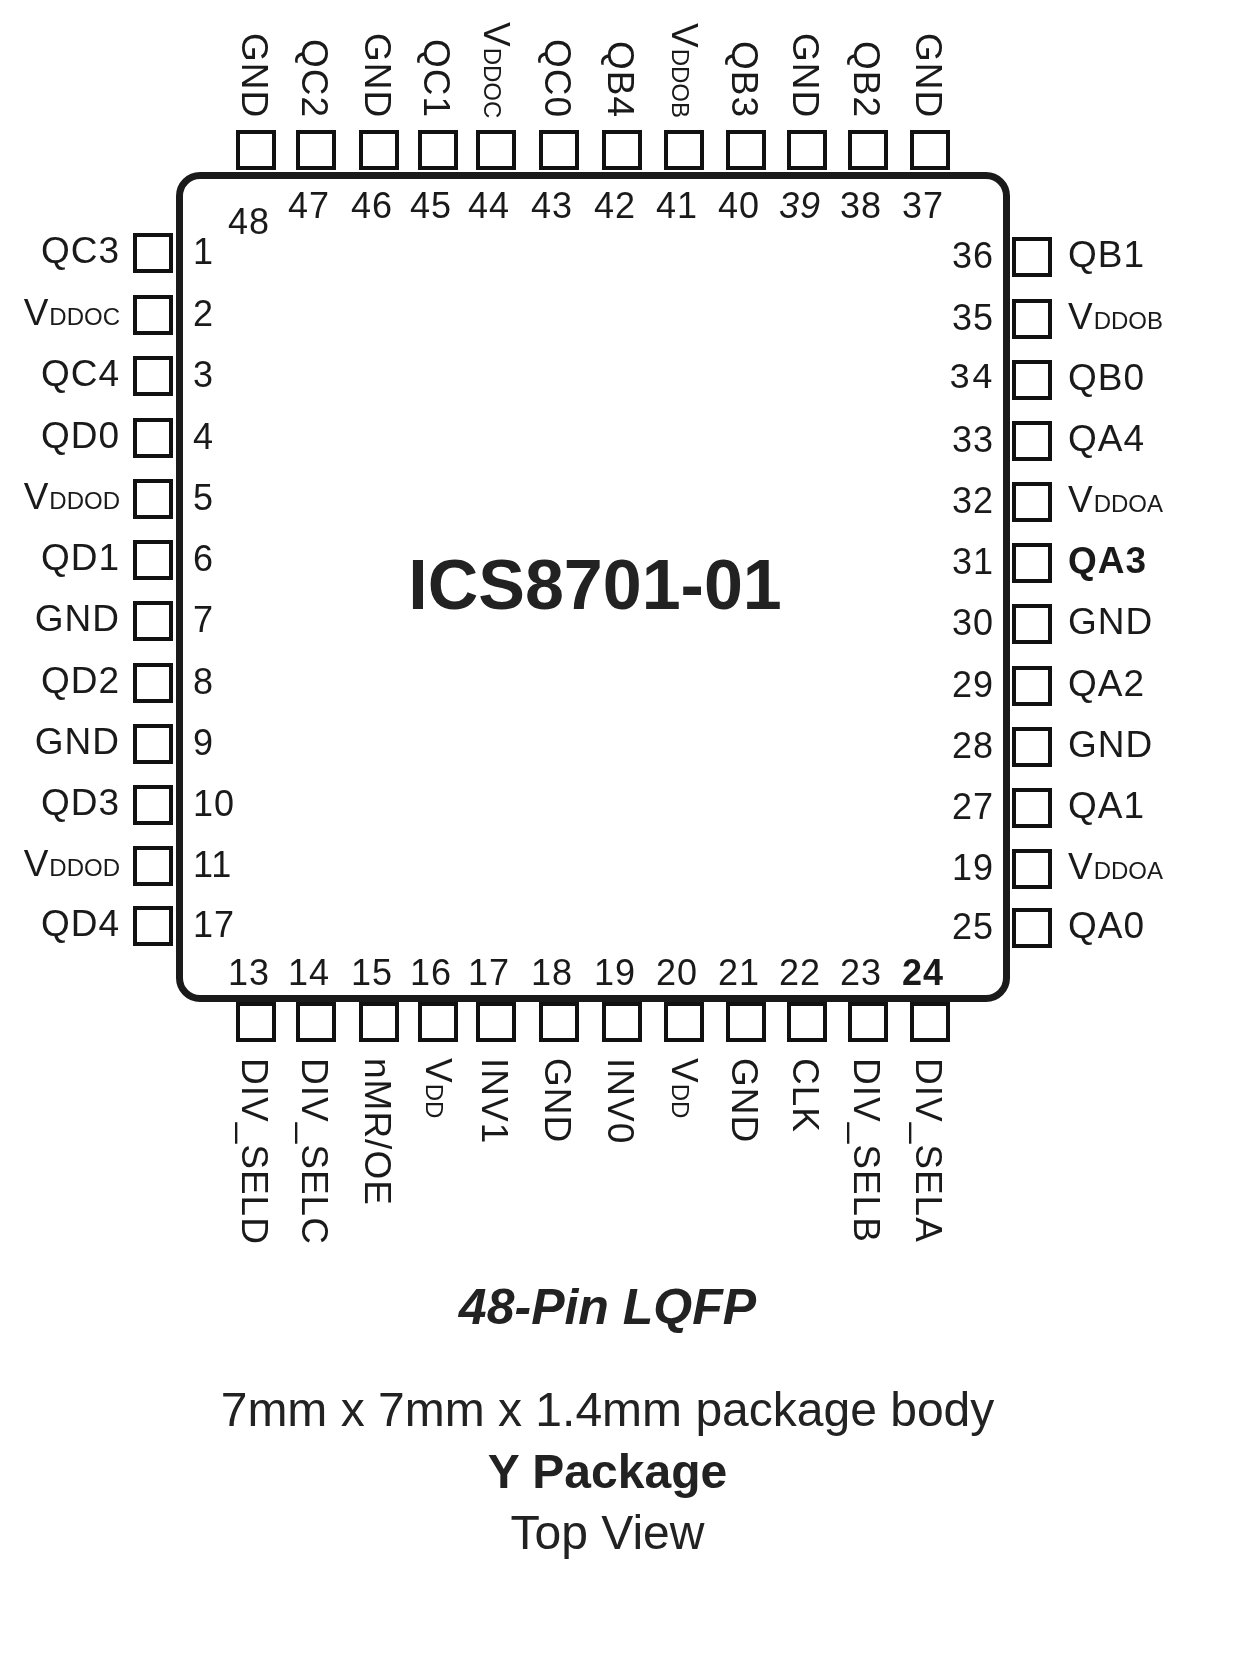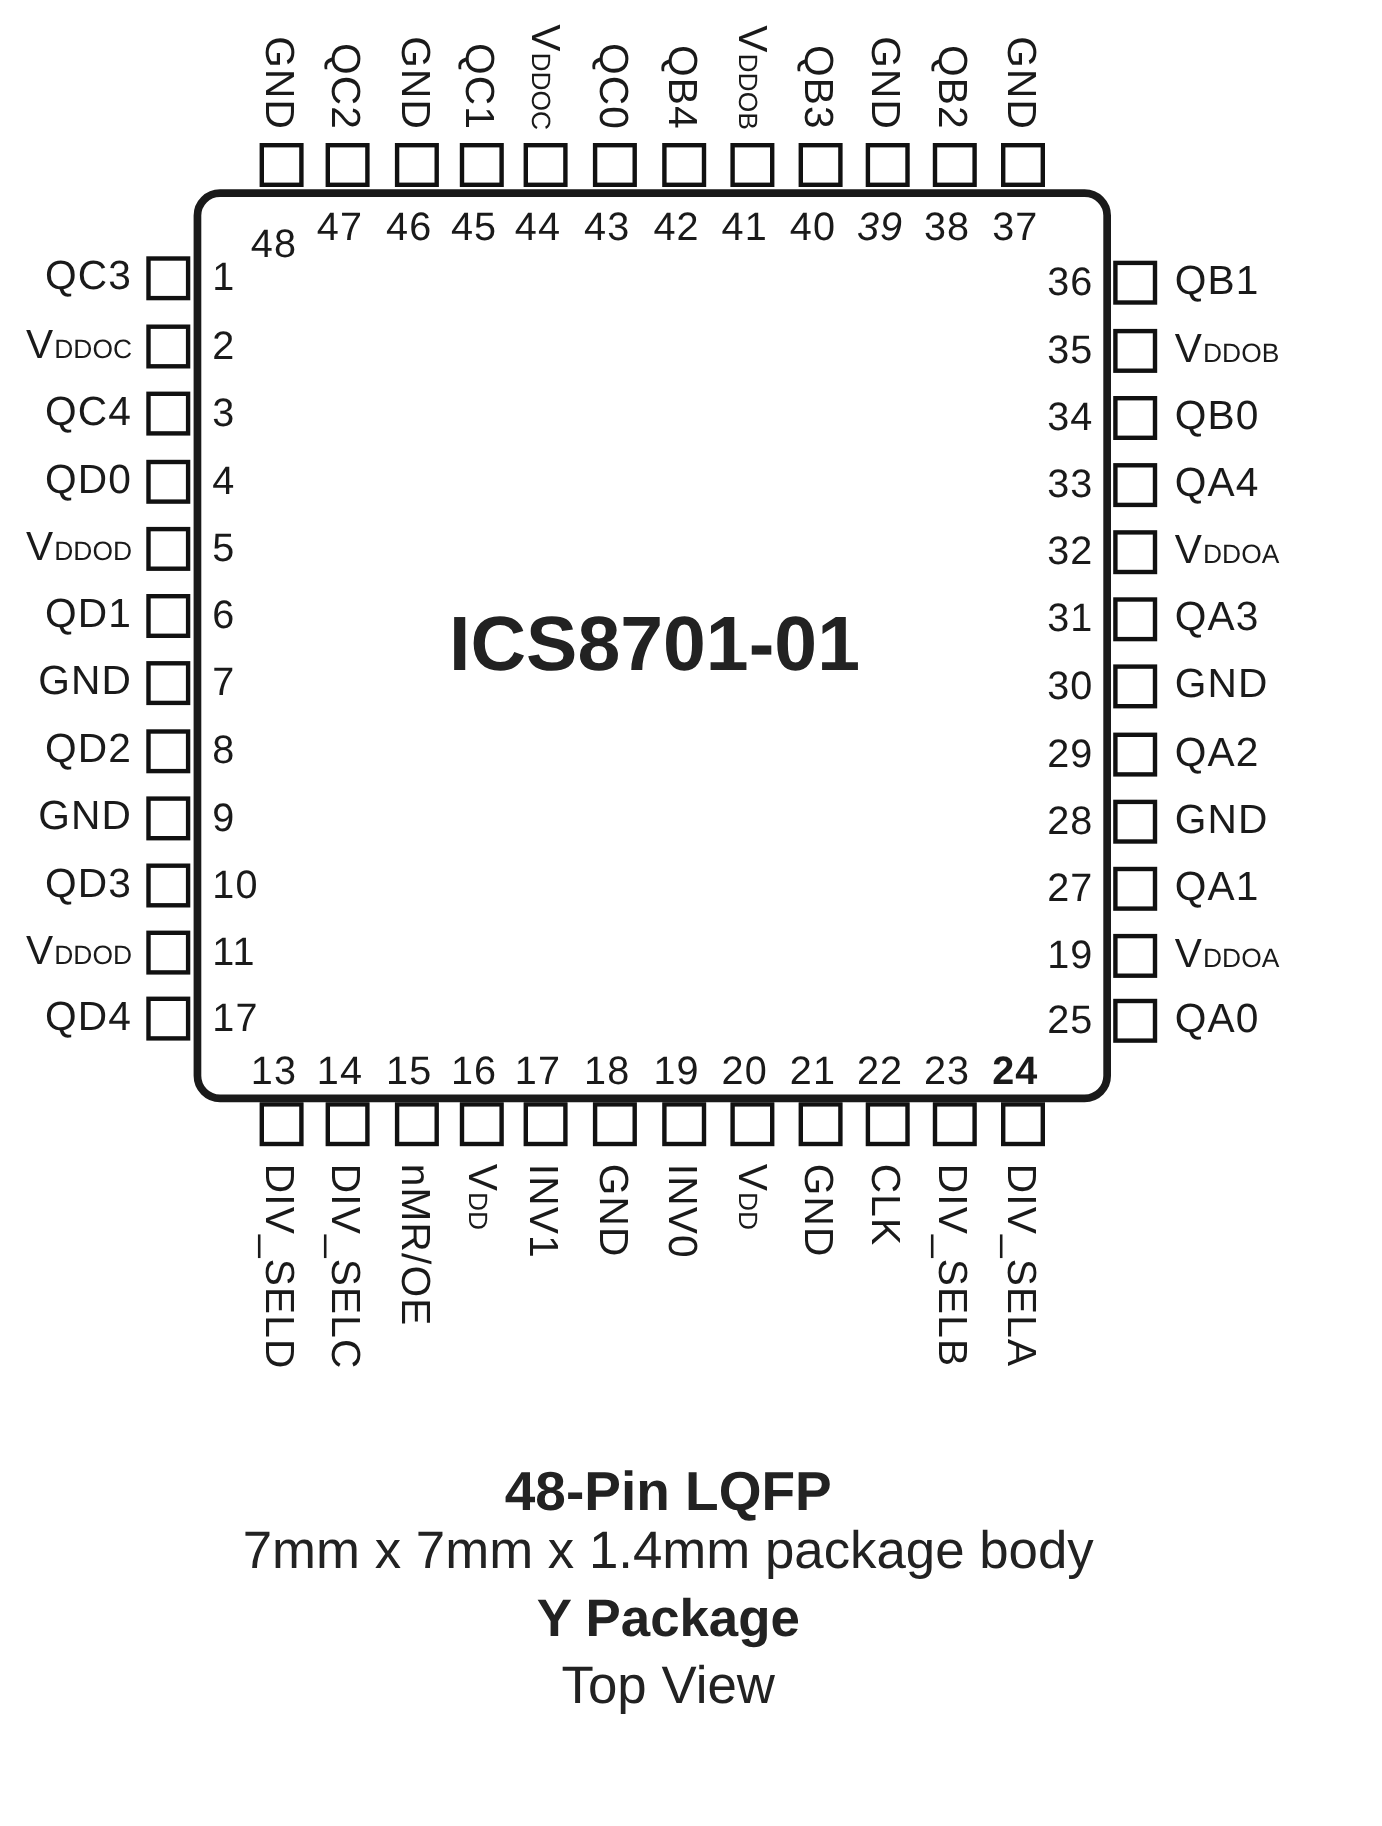--- a/index.html
+++ b/index.html
@@ -9,21 +9,21 @@
           border: 7px solid #1a1a1a; border-radius: 24px; background: #fff; box-sizing: content-box; }
   .pad { position: absolute; width: 32px; height: 32px; border: 4px solid #111; background: #fff; box-sizing: content-box; }
   .num { position: absolute; font-size: 36px; line-height: 36px; letter-spacing: 1px; color: #1a1a1a; white-space: nowrap; }
   .lbl { position: absolute; font-size: 37px; line-height: 37px; color: #1a1a1a; white-space: nowrap; letter-spacing: 1px; }
   .lbl .sub { font-size: 24px; letter-spacing: 0; }
   .vlbl { position: absolute; font-size: 37px; line-height: 37px; white-space: nowrap; color: #1a1a1a; letter-spacing: 1px;
           transform-origin: 0 0; }
   .vlbl .sub { font-size: 24px; letter-spacing: 0; }
   .title { position: absolute; left: 0; width: 1190px; top: 545px; text-align: center; font-size: 70px; font-weight: bold; color: #222; letter-spacing: 0; }
   .caption { position: absolute; left: 0; width: 1215px; text-align: center; color: #222; }
-  .cap1 { top: 1327px; font-size: 50px; font-weight: bold; }
+  .cap1 { top: 1278px; font-size: 50px; font-weight: bold; font-style: italic; }
   .cap2 { top: 1382px; font-size: 48px; }
   .cap3 { top: 1444px; font-size: 48px; font-weight: bold; }
   .cap4 { top: 1505px; font-size: 48px; }
 </style>
 </head>
 <body>
 
 <div id="diagram">
   <div class="chip"></div>
   <div class="title">ICS8701-01</div>
@@ -64,31 +64,31 @@
       <div class="pad" style="left: 133px; top: 906px;"></div>
       <div class="num" style="left: 193px; top: 907px;">17</div>
       <div class="lbl" style="right: 1136px; top: 905px;"><span class="main">QD4</span></div>
       <div class="pad" style="left: 1012px; top: 237px;"></div>
       <div class="num" style="right: 262px; top: 238px;">36</div>
       <div class="lbl" style="left: 1068px; top: 236px;"><span class="main">QB1</span></div>
       <div class="pad" style="left: 1012px; top: 299px;"></div>
       <div class="num" style="right: 262px; top: 300px;">35</div>
       <div class="lbl" style="left: 1068px; top: 298px;"><span class="main">V</span><span class="sub">DDOB</span></div>
       <div class="pad" style="left: 1012px; top: 360px;"></div>
-      <div class="num" style="right: 262px; top: 361px;">34</div>
+      <div class="num" style="right: 262px; top: 361px; font-family: Liberation Mono, monospace;">34</div>
       <div class="lbl" style="left: 1068px; top: 359px;"><span class="main">QB0</span></div>
       <div class="pad" style="left: 1012px; top: 421px;"></div>
       <div class="num" style="right: 262px; top: 422px;">33</div>
       <div class="lbl" style="left: 1068px; top: 420px;"><span class="main">QA4</span></div>
       <div class="pad" style="left: 1012px; top: 482px;"></div>
       <div class="num" style="right: 262px; top: 483px;">32</div>
       <div class="lbl" style="left: 1068px; top: 481px;"><span class="main">V</span><span class="sub">DDOA</span></div>
       <div class="pad" style="left: 1012px; top: 543px;"></div>
       <div class="num" style="right: 262px; top: 544px;">31</div>
-      <div class="lbl" style="left: 1068px; top: 542px;"><span class="main">QA3</span></div>
+      <div class="lbl" style="left: 1068px; top: 542px; font-weight: bold;"><span class="main">QA3</span></div>
       <div class="pad" style="left: 1012px; top: 604px;"></div>
       <div class="num" style="right: 262px; top: 605px;">30</div>
       <div class="lbl" style="left: 1068px; top: 603px;"><span class="main">GND</span></div>
       <div class="pad" style="left: 1012px; top: 666px;"></div>
       <div class="num" style="right: 262px; top: 667px;">29</div>
       <div class="lbl" style="left: 1068px; top: 665px;"><span class="main">QA2</span></div>
       <div class="pad" style="left: 1012px; top: 727px;"></div>
       <div class="num" style="right: 262px; top: 728px;">28</div>
       <div class="lbl" style="left: 1068px; top: 726px;"><span class="main">GND</span></div>
       <div class="pad" style="left: 1012px; top: 788px;"></div>

